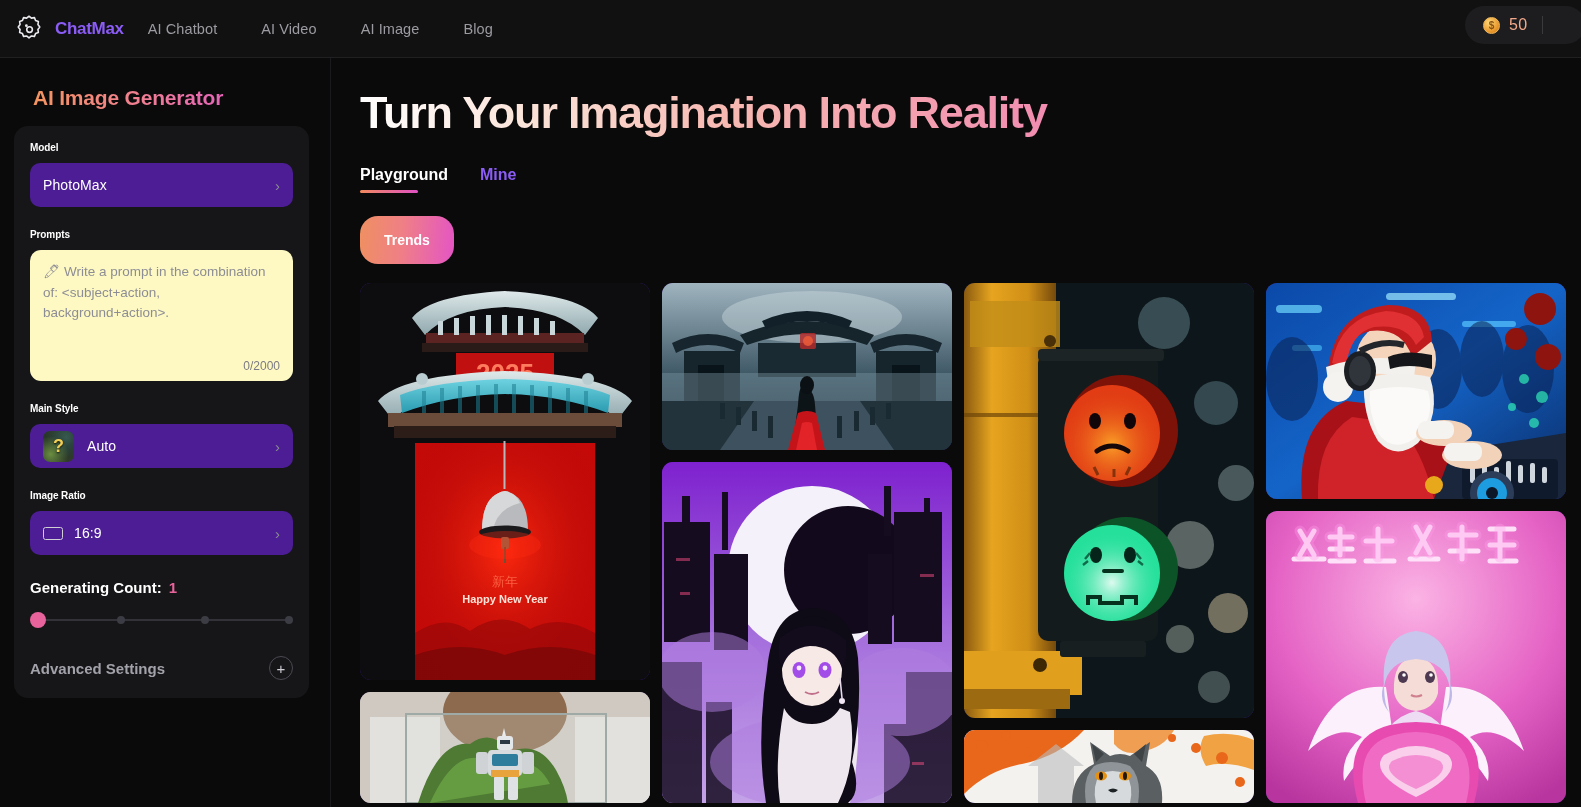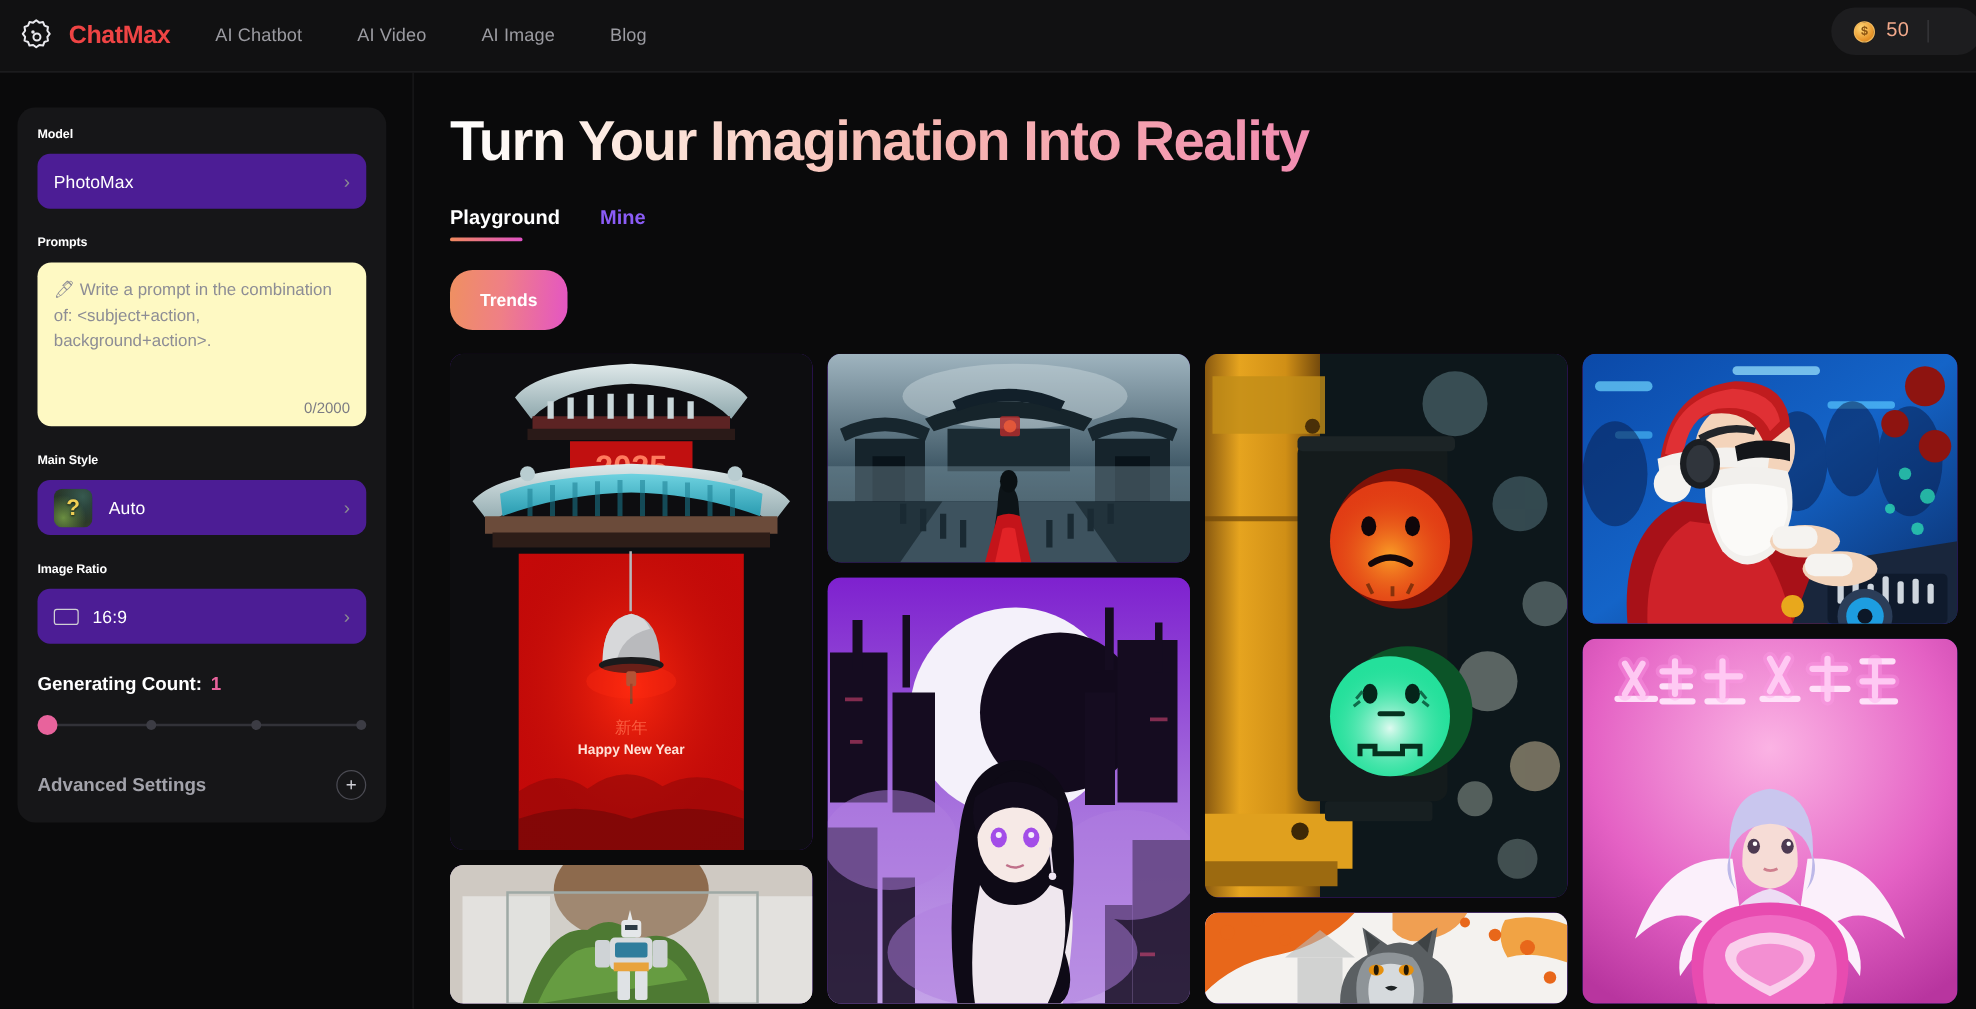--- a/index.html
+++ b/index.html
@@ -15,22 +15,22 @@
   
   .header {
     position: absolute; top: 0; left: 0; width: 1581px; height: 58px;
     background: #111112;
     border-bottom: 1px solid #202023;
     display: flex; align-items: center;
     z-index: 20;
   }
   .logo-block { display: flex; align-items: center; gap: 11px; padding-left: 14px; }
   .logo-mark { width: 30px; height: 30px; display:block; }
-  .logo-text { font-size: 20px; font-weight: 700; letter-spacing: -0.3px; color: #ef4444; }
-  .nav { display: flex; align-items: flex-start; gap: 44px; margin-left: 36px; }
+  .logo-text { font-size: 17px; font-weight: 700; letter-spacing: -0.3px; color: #8b5cf6; }
+  .nav { display: flex; align-items: flex-start; gap: 44px; margin-left: 24px; }
   .nav-item {
     font-size: 14.5px; color: #9b9ba1; cursor: pointer;
     letter-spacing: 0.1px;
   }
 
   .credits {
     position: absolute; right: -4px; top: 6px;
     height: 38px; min-width: 120px;
     background: #1d1d1f; border-radius: 19px;
     display: flex; align-items: center; gap: 9px;
@@ -212,20 +212,21 @@
     </div>
 
     <div class="credits">
       <span class="coin">$</span>
       <span class="credit-val">50</span>
       <span class="credit-div"></span>
     </div>
   </div>
 
   <div class="sidebar">
+    <div class="panel-title">AI Image Generator</div>
 
     <div class="card">
 
       <div class="sec-label">Model</div>
       <div class="select-row">
         <span class="val">PhotoMax</span>
         <span class="chev">›</span>
       </div>
 
       <div class="sec-label mt">Prompts</div>

